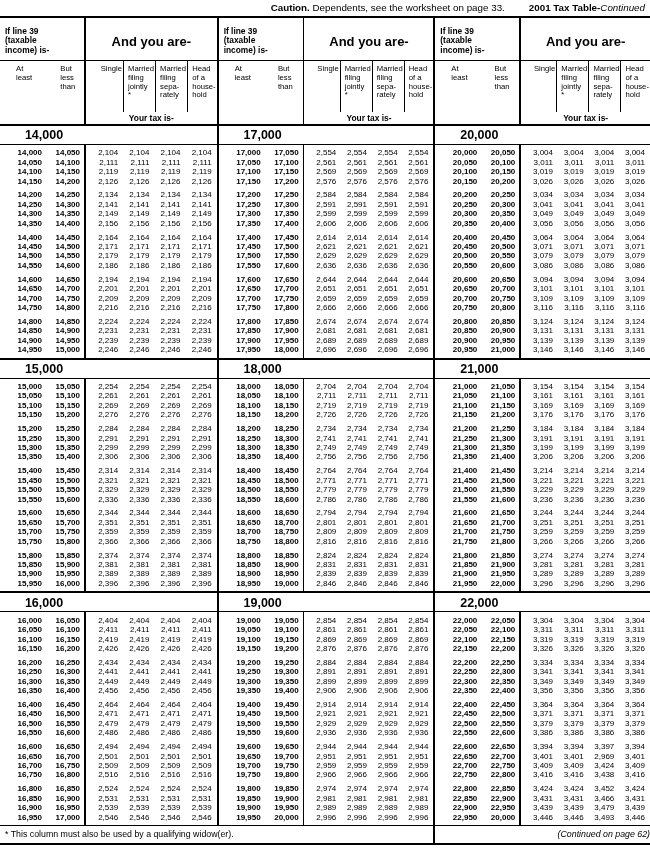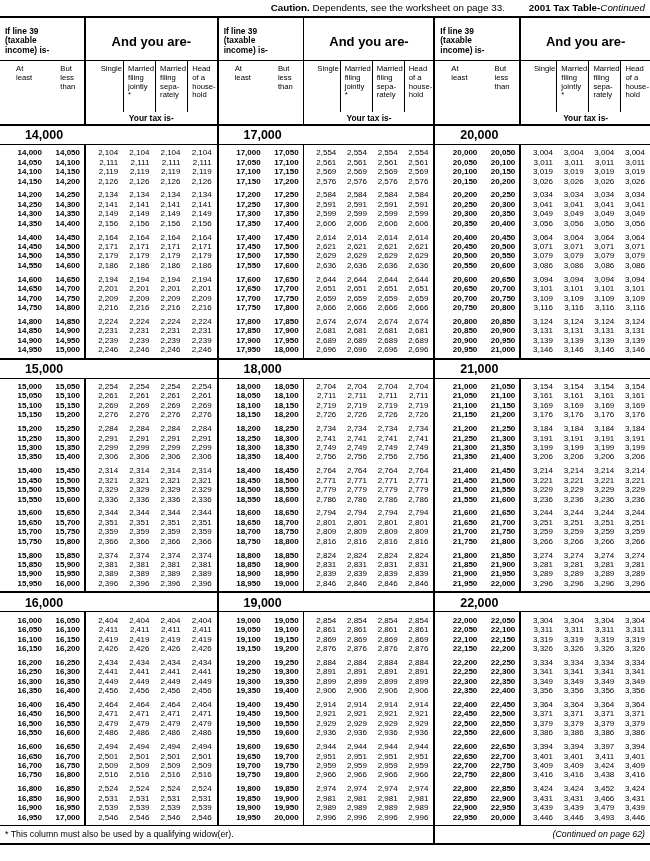--- a/index.html
+++ b/index.html
@@ -39,21 +39,21 @@
   .group:last-child{margin-bottom:0;}
   .row{display:flex;height:9.45px;align-items:center;font-size:8px;}
   .c-at{width:42px;text-align:right;font-weight:bold;}
   .c-blt{width:38px;text-align:right;font-weight:bold;}
   .c-sp{width:12px;}
   .c-tax{flex:1;text-align:right;padding-right:5px;}
   .footer{display:flex;box-sizing:border-box;height:20px;align-items:stretch;
           border-top:1.4px solid #000;border-bottom:2.6px solid #000;font-size:8.8px;}
   .foot-left{width:433px;box-sizing:border-box;padding-left:5px;display:flex;align-items:center;}
   .foot-right{flex:1;border-left:2px solid #000;display:flex;align-items:center;
-              justify-content:flex-end;padding-right:5px;font-style:italic;}
+              justify-content:flex-end;font-style:italic;}
 </style>
 </head>
 <body>
 
 <div class="caption"><span><span class="cap-b">Caution.</span><span> Dependents, see the worksheet on page 33.</span></span><span class="cap-title">2001 Tax Table-</span><span class="cap-cont">Continued</span></div>
 <div class="toprule"></div>
 
 <div class="panels" id="panels">
     <div class="panel">
       <div class="phead">
@@ -1834,21 +1834,21 @@
             <span class="c-tax">3,394</span>
             <span class="c-tax">3,397</span>
             <span class="c-tax">3,394</span>
           </div>
           <div class="row">
             <span class="c-at">22,650</span>
             <span class="c-blt">22,700</span>
             <span class="c-sp"></span>
             <span class="c-tax">3,401</span>
             <span class="c-tax">3,401</span>
-            <span class="c-tax">3,411</span>
+            <span class="c-tax">2,969</span>
             <span class="c-tax">3,401</span>
           </div>
           <div class="row">
             <span class="c-at">22,700</span>
             <span class="c-blt">22,750</span>
             <span class="c-sp"></span>
             <span class="c-tax">3,409</span>
             <span class="c-tax">3,409</span>
             <span class="c-tax">3,424</span>
             <span class="c-tax">3,409</span>

